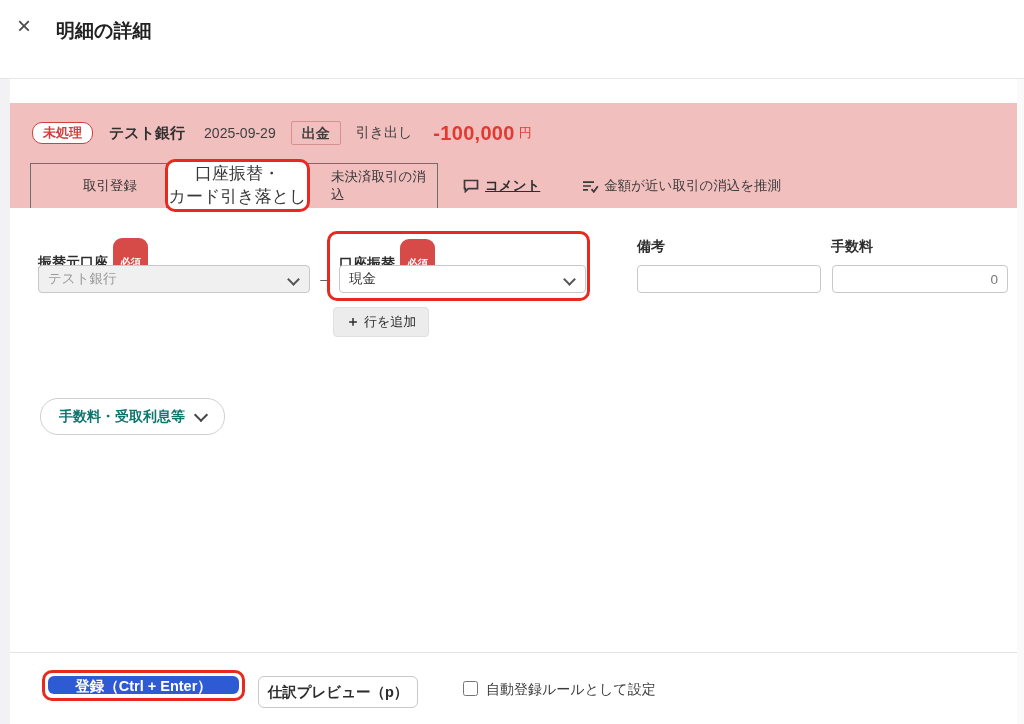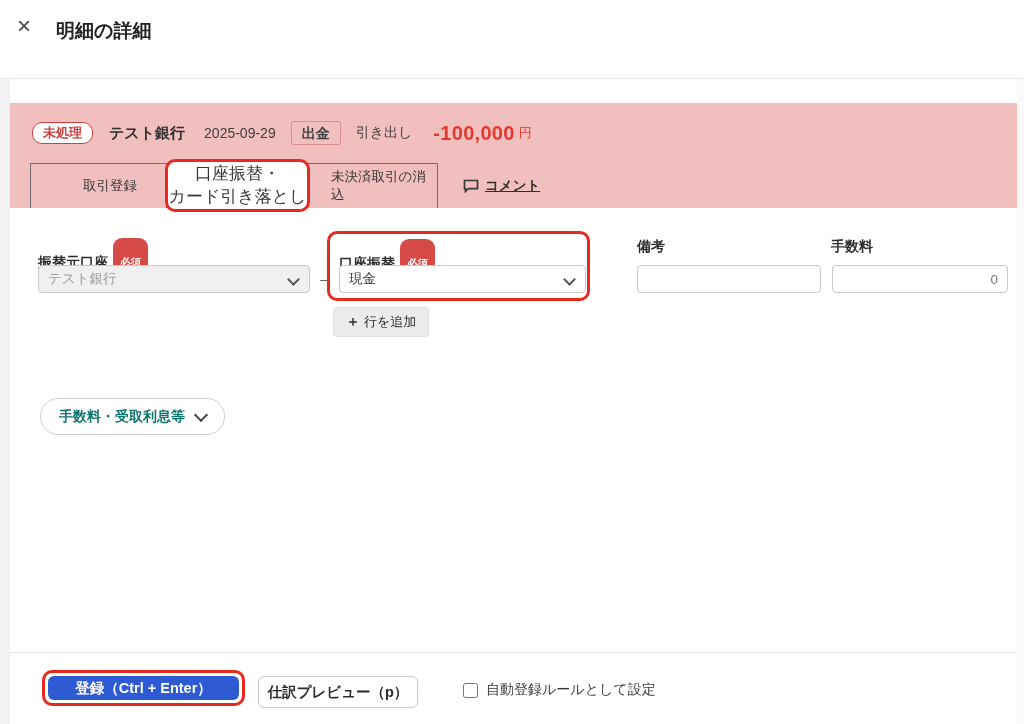--- a/index.html
+++ b/index.html
@@ -60,26 +60,26 @@
     border-radius:4px;display:flex;align-items:center;padding:0 12px;font-size:13px;color:#2e2e2e;cursor:pointer;}
   .btn-addrow .plus{font-weight:700;margin-right:4px;font-size:14px;}
   .btn-feetoggle{position:absolute;left:40px;top:398px;height:35px;background:#fff;border:1px solid #cfcfcf;
     border-radius:18px;display:flex;align-items:center;padding:0 18px;font-size:14px;font-weight:700;color:#0f766e;cursor:pointer;}
   .btn-feetoggle .chev2{width:8px;height:8px;border-right:2.2px solid #444;border-bottom:2.2px solid #444;
     transform:rotate(45deg);margin-left:11px;margin-top:-4px;}
 
   
   .ftr-divider{position:absolute;left:10px;top:652px;width:1007px;height:1px;background:#e3e3e3;}
   .annot-submit{position:absolute;left:42px;top:670px;padding:3px;box-sizing:border-box;}
-  .btn-submit{width:191px;height:24px;background:#2e5bd3;color:#fff;font-size:14.5px;font-weight:700;
+  .btn-submit{width:191px;height:18px;background:#2e5bd3;color:#fff;font-size:14.5px;font-weight:700;
     border:none;border-radius:6px;cursor:pointer;font-family:"Liberation Sans","DejaVu Sans",sans-serif;}
   .btn-preview{position:absolute;left:258px;top:676px;width:160px;height:32px;background:#fff;color:#2e2e2e;
     font-size:14.5px;font-weight:700;border:1px solid #c9c9c9;border-radius:6px;cursor:pointer;
     font-family:"Liberation Sans","DejaVu Sans",sans-serif;}
-  .auto-rule{position:absolute;left:463px;top:681px;display:flex;align-items:center;cursor:pointer;}
+  .auto-rule{position:absolute;left:463px;top:681px;display:flex;align-items:flex-start;cursor:pointer;}
   .auto-rule input{width:15px;height:15px;margin:0;accent-color:#fff;border:1.5px solid #9a9a9a;}
   .auto-rule .lbl{font-size:14px;color:#3b3b3b;margin-left:8px;}
 </style>
 </head>
 <body>
 
 <div class="hdr-close">×</div>
 <div class="hdr-title">明細の詳細</div>
 <div class="hdr-divider"></div>
 <div class="gutter-left"></div>
@@ -106,20 +106,29 @@
 
     <div class="comment-link">
       <span style="display:flex;">
         <svg width="16" height="14" viewBox="0 0 16 14">
           <path d="M1.5 1.5 h13 v8.2 h-9.2 l-2.9 2.8 v-2.8 h-0.9 z" fill="none" stroke="#3a3a3a" stroke-width="1.7"></path>
         </svg>
       </span>
       <span class="lbl">コメント</span>
     </div>
 
+    <div class="suggest-link">
+      <span style="display:flex;">
+        <svg width="17" height="14" viewBox="0 0 17 14">
+          <path d="M1 3.2h11M1 7h8M1 10.8h5" stroke="#3a3a3a" stroke-width="1.7" fill="none"></path>
+          <path d="M9.5 10.2l2.3 2.6 4-5.6" stroke="#3a3a3a" stroke-width="1.8" fill="none"></path>
+        </svg>
+      </span>
+      <span class="lbl">金額が近い取引の消込を推測</span>
+    </div>
   </div>
 </div>
 
 <div class="fld-label" style="left:38px;top:238px;">
   <span>振替元口座</span><span class="badge-required">必須</span>
 </div>
 <div class="select-box disabled" style="left:38px;top:265px;width:272px;">
   <span>テスト銀行</span>
   <span class="chev"></span>
 </div>

